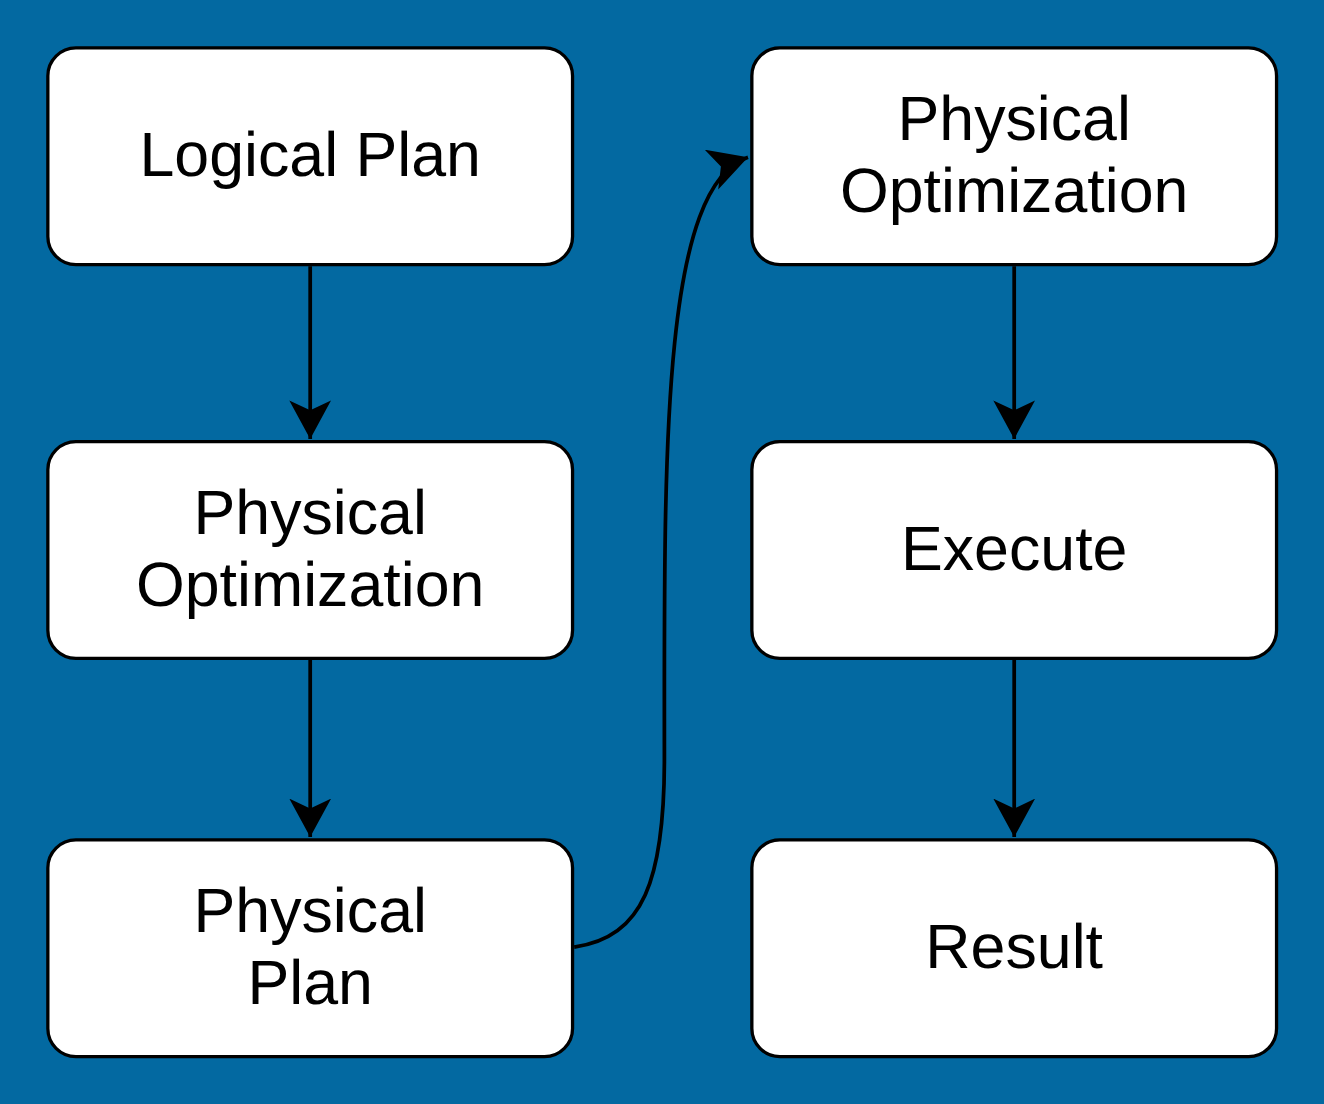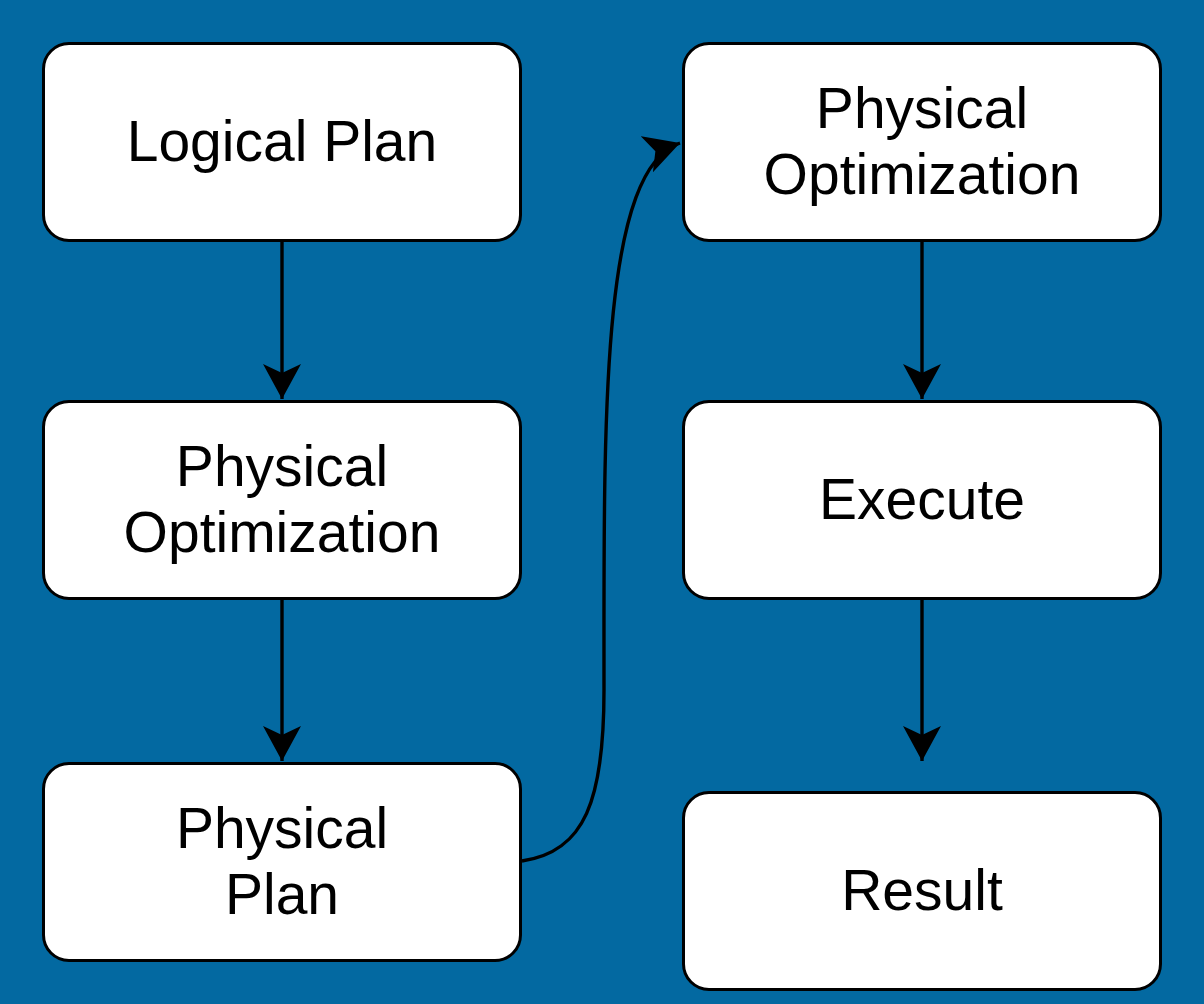--- a/index.html
+++ b/index.html
@@ -44,21 +44,21 @@
     line-height: 1.15;
     color: #000000;
     text-align: center;
     white-space: pre-line;
   }
   .n-logical-plan          { left: 42px;  top: 42px;  }
   .n-logical-optimization  { left: 42px;  top: 400px; }
   .n-physical-plan         { left: 42px;  top: 762px; }
   .n-physical-optimization { left: 682px; top: 42px;  }
   .n-execute               { left: 682px; top: 400px; }
-  .n-result                { left: 682px; top: 762px; margin-top: 29px; }
+  .n-result                { left: 682px; top: 762px; }
 </style>
 </head>
 <body>
 
 <div class="canvas">
 
   <svg class="edges-layer" viewBox="0 0 1204 1004">
     <defs>
       <marker id="arrowhead" markerUnits="userSpaceOnUse" markerWidth="42" markerHeight="42" refX="35" refY="19" orient="auto">
         <path d="M0,0 L35,19 L0,38 L9,19 Z" fill="#000000"></path>

